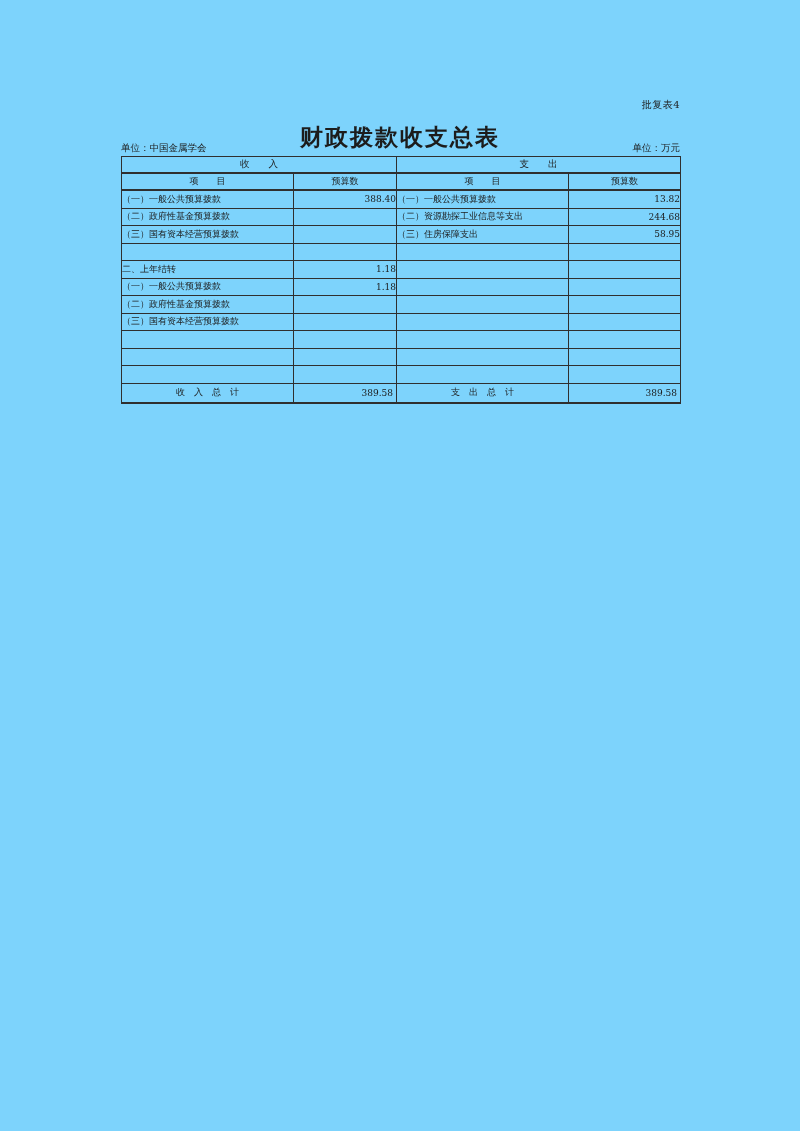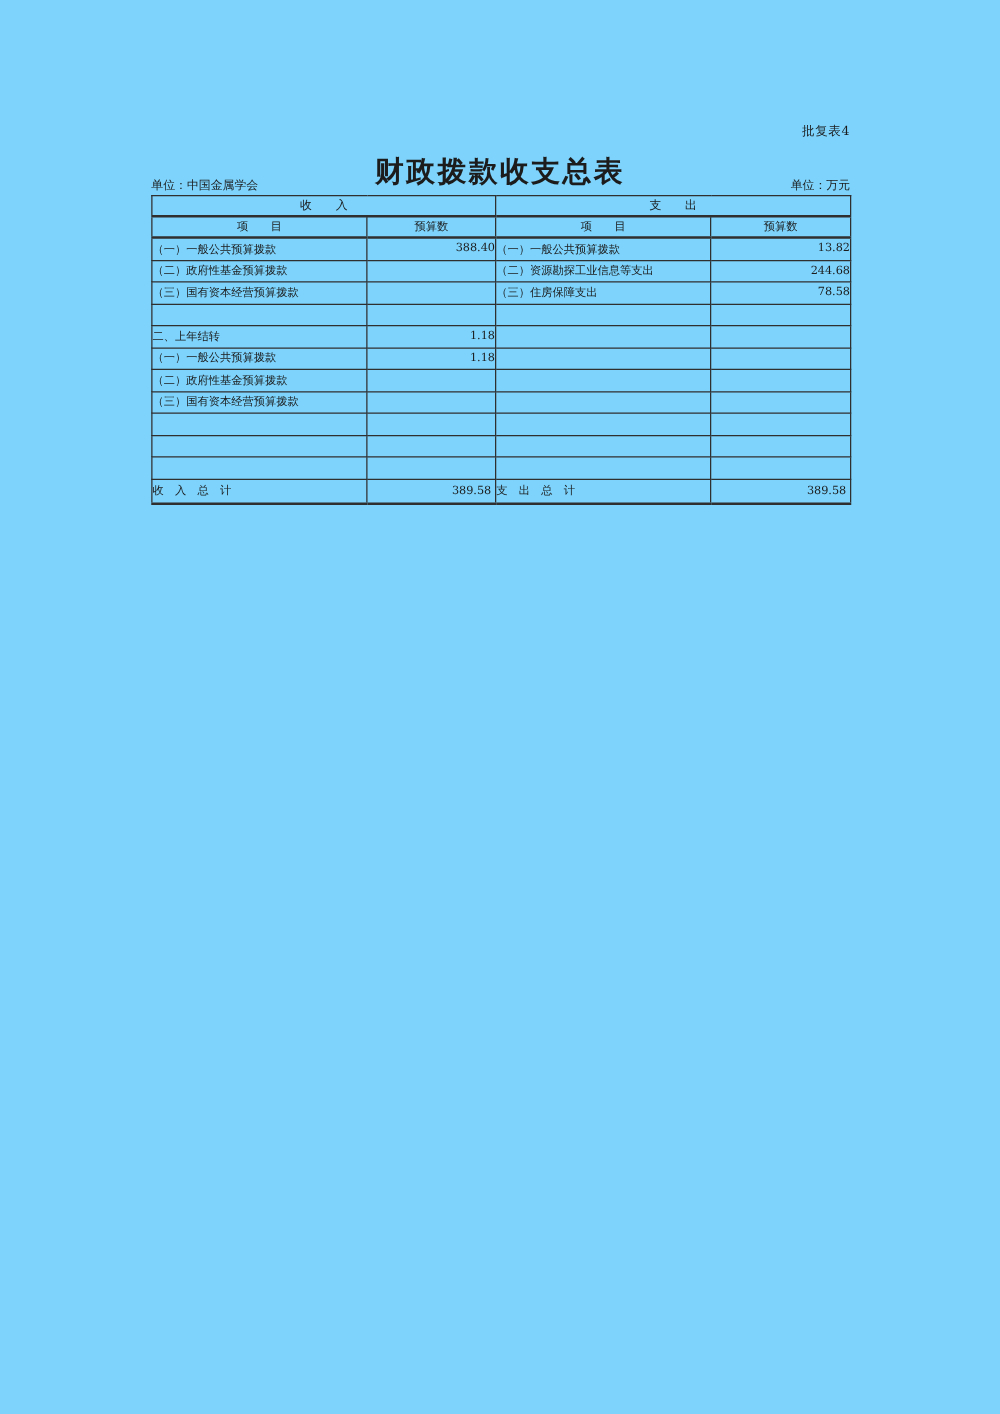--- a/index.html
+++ b/index.html
@@ -61,21 +61,21 @@
     font-size: 9.5px;
   }
   tr.col-header th {
     height: 15px;
     text-align: center;
     border-bottom: 2px solid #2f2f2f;
   }
   td.item-cell { text-align: left;  padding-left: 5px; height: 16.5px; }
   td.value-cell { text-align: right; padding-right: 3px; height: 16.5px; }
   tr.total-row td { height: 18px; border-bottom: 2px solid #2f2f2f; }
-  tr.total-row td.total-label { padding: 0; }
+  tr.total-row td.total-label { text-align: center; padding: 0; }
   tr.total-row td.value-cell { text-align: right; padding-right: 3px; }
 </style>
 </head>
 <body>
 
 <div class="page">
 
   <div class="doc-tag">批复表4</div>
 
   <h1 class="doc-title">财政拨款收支总表</h1>
@@ -115,21 +115,21 @@
         <tr>
           <td class="item-cell">（二）政府性基金预算拨款</td>
           <td class="value-cell"></td>
           <td class="item-cell">（二）资源勘探工业信息等支出</td>
           <td class="value-cell">244.68</td>
         </tr>
         <tr>
           <td class="item-cell">（三）国有资本经营预算拨款</td>
           <td class="value-cell"></td>
           <td class="item-cell">（三）住房保障支出</td>
-          <td class="value-cell">78.58</td>
+          <td class="value-cell">58.95</td>
         </tr>
         <tr>
           <td class="item-cell"></td>
           <td class="value-cell"></td>
           <td class="item-cell"></td>
           <td class="value-cell"></td>
         </tr>
         <tr>
           <td class="item-cell">二、上年结转</td>
           <td class="value-cell">1.18</td>

